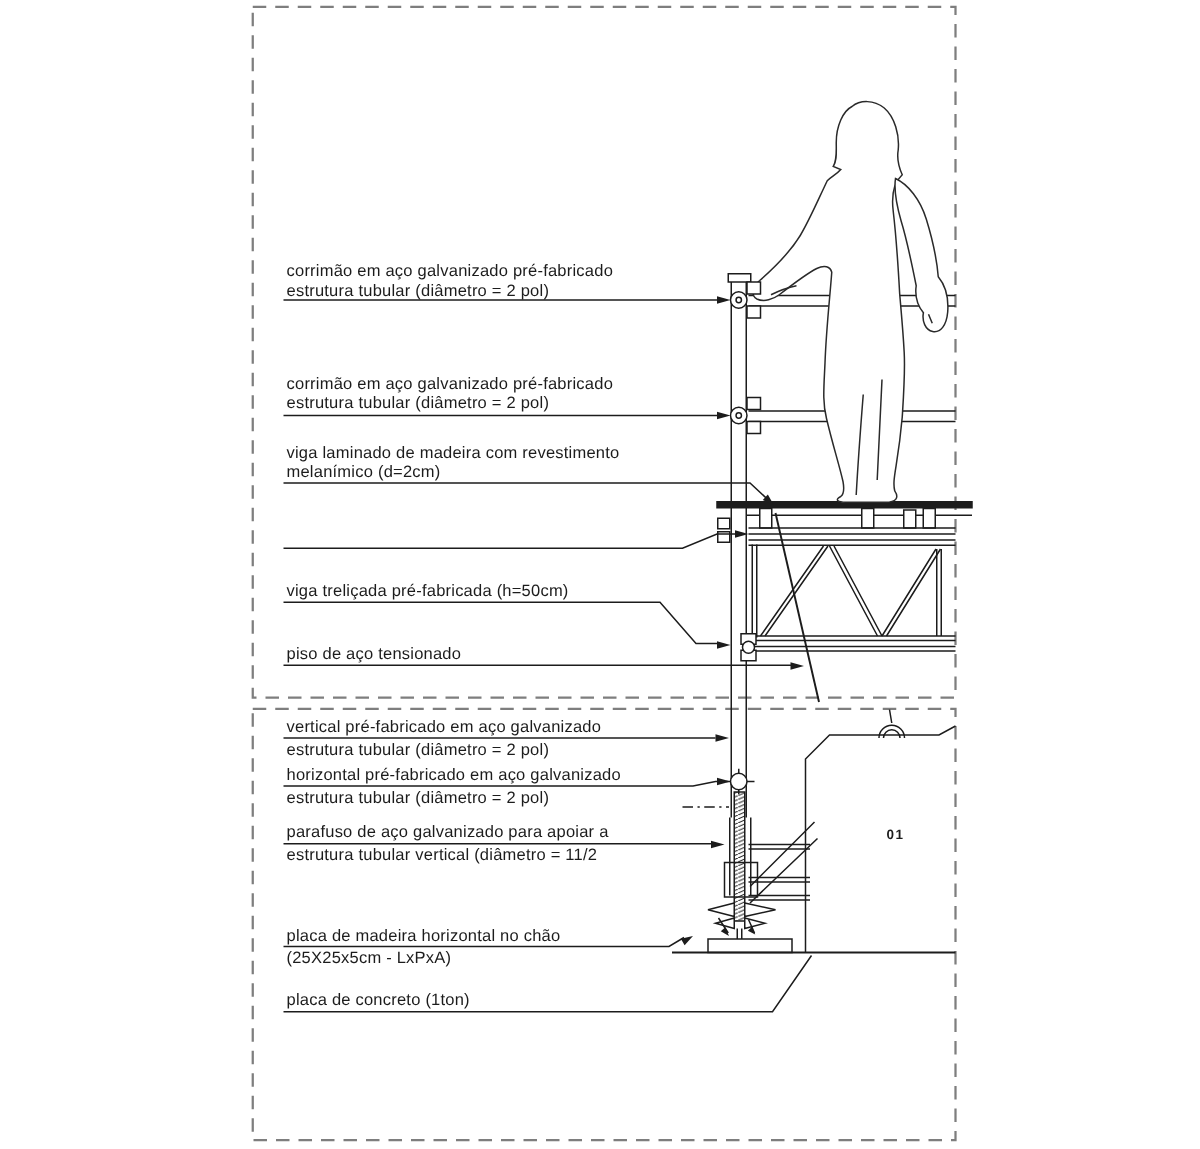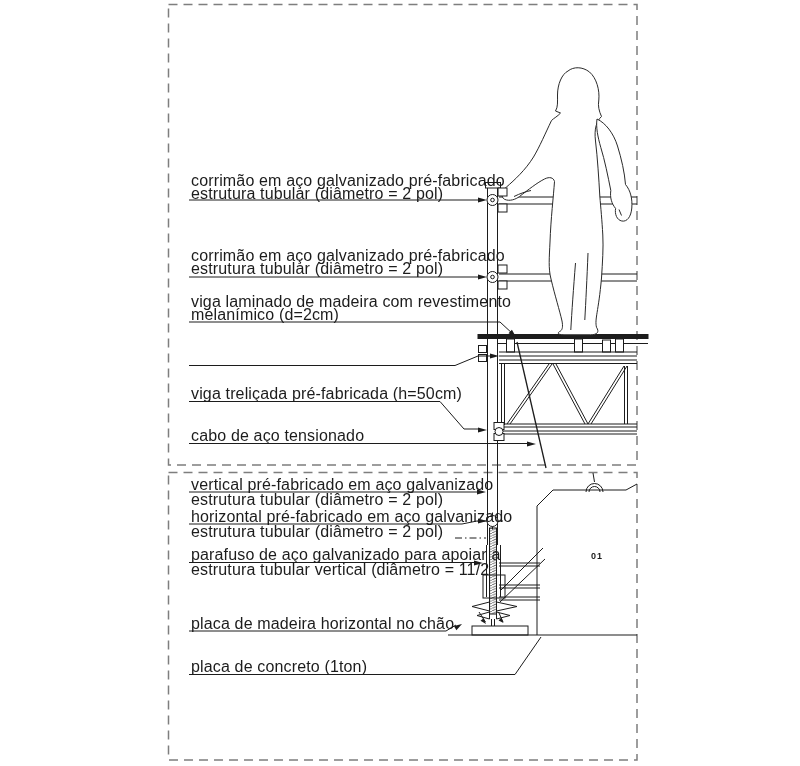--- a/index.html
+++ b/index.html
@@ -1,19 +1,19 @@
 <!DOCTYPE html>
 <html><head>
 <meta charset="utf-8">
 <style>
   html,body{margin:0;padding:0;background:#ffffff;}
   #stage{position:relative;width:800px;height:766px;background:#ffffff;overflow:hidden;
          font-family:"Liberation Sans", sans-serif;}
   #drawing{position:absolute;left:0;top:0;}
-  .lbl{position:absolute;left:191px;color:#1c1c1c;font-size:16px;letter-spacing:0.15px;
+  .lbl{position:absolute;left:191px;color:#1c1c1c;font-size:11px;letter-spacing:0.15px;
        white-space:nowrap;}
   .lbl span{display:block;line-height:12.5px;}
   .lbl.gap15 span + span{margin-top:2.5px;}
 </style>
 </head>
 <body>
 
 <div id="stage">
 
   <svg id="drawing" width="800" height="766" viewBox="0 0 800 766">
@@ -173,34 +173,35 @@
     <span>estrutura tubular (diâmetro = 2 pol)</span>
   </div>
   <div class="lbl" style="top:296px">
     <span>viga laminado de madeira com revestimento</span>
     <span>melanímico (d=2cm)</span>
   </div>
   <div class="lbl" style="top:388px">
     <span>viga treliçada pré-fabricada (h=50cm)</span>
   </div>
   <div class="lbl" style="top:430px">
-    <span>cabo de aço tensionado</span>
+    <span>piso de aço tensionado</span>
   </div>
   <div class="lbl gap15" style="top:479px">
     <span>vertical pré-fabricado em aço galvanizado</span>
     <span>estrutura tubular (diâmetro = 2 pol)</span>
   </div>
   <div class="lbl gap15" style="top:511px">
     <span>horizontal pré-fabricado em aço galvanizado</span>
     <span>estrutura tubular (diâmetro = 2 pol)</span>
   </div>
   <div class="lbl gap15" style="top:549px">
     <span>parafuso de aço galvanizado para apoiar a</span>
     <span>estrutura tubular vertical (diâmetro = 11/2</span>
   </div>
   <div class="lbl gap15" style="top:618px">
     <span>placa de madeira horizontal no chão</span>
+    <span>(25X25x5cm - LxPxA)</span>
   </div>
   <div class="lbl" style="top:661px">
     <span>placa de concreto (1ton)</span>
   </div>
 
 </div>
 
 </body></html>

